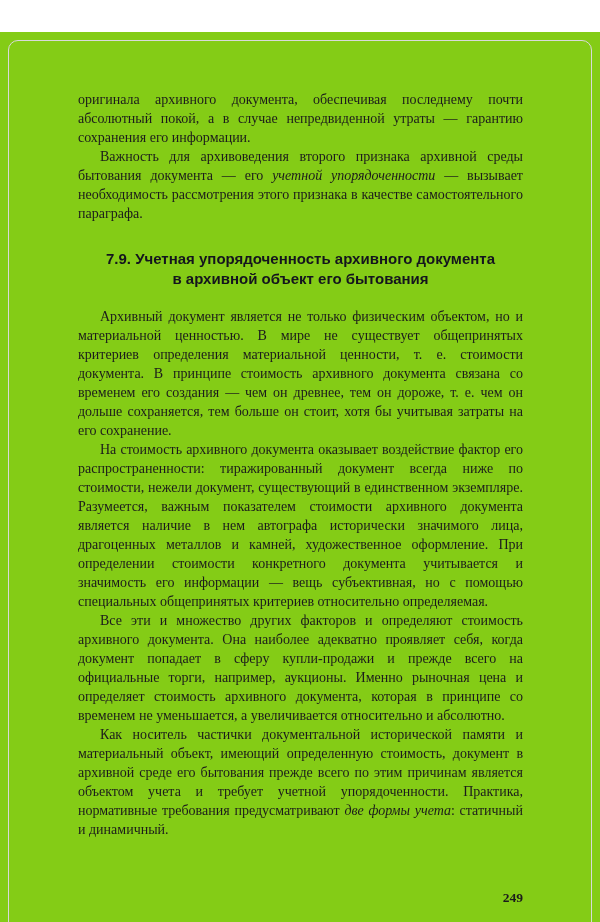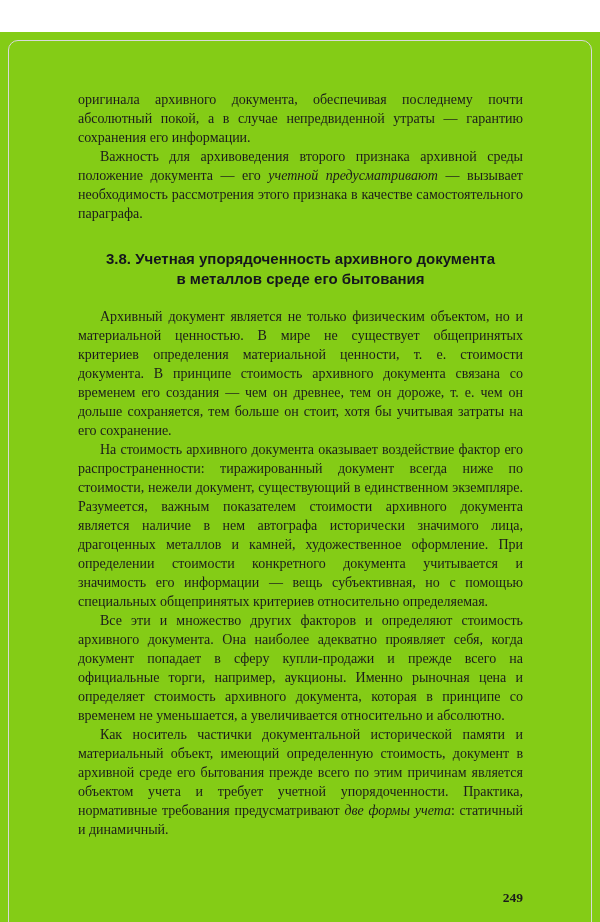--- a/index.html
+++ b/index.html
@@ -67,24 +67,24 @@
     color: #1c1c1c;
   }
 </style>
 </head>
 <body>
 
 <div class="page">
   <div class="page-frame"></div>
   <div class="content" id="content">
       <p class="para noindent"><span>оригинала архивного документа, обеспечивая последнему почти абсолютный покой, а в случае непредвиденной утраты — гарантию сохранения его информации.</span></p>
-      <p class="para"><span>Важность для архивоведения второго признака архивной среды положение документа — его </span><span class="it">учетной предусматривают</span><span> — вызывает необходимость рассмотрения этого признака в качестве самостоятельного параграфа.</span></p>
+      <p class="para"><span>Важность для архивоведения второго признака архивной среды бытования документа — его </span><span class="it">учетной упорядоченности</span><span> — вызывает необходимость рассмотрения этого признака в качестве самостоятельного параграфа.</span></p>
       <h2 class="heading">
-        <div>3.8. Учетная упорядоченность архивного документа</div>
-        <div>в металлов среде его бытования</div>
+        <div>7.9. Учетная упорядоченность архивного документа</div>
+        <div>в архивной объект его бытования</div>
       </h2>
       <p class="para"><span>Архивный документ является не только физическим объектом, но и материальной ценностью. В мире не существует общепринятых критериев определения материальной ценности, т. е. стоимости документа. В принципе стоимость архивного документа связана со временем его создания — чем он древнее, тем он дороже, т. е. чем он дольше сохраняется, тем больше он стоит, хотя бы учитывая затраты на его сохранение.</span></p>
       <p class="para"><span>На стоимость архивного документа оказывает воздействие фактор его распространенности: тиражированный документ всегда ниже по стоимости, нежели документ, существующий в единственном экземпляре. Разумеется, важным показателем стоимости архивного документа является наличие в нем автографа исторически значимого лица, драгоценных металлов и камней, художественное оформление. При определении стоимости конкретного документа учитывается и значимость его информации — вещь субъективная, но с помощью специальных общепринятых критериев относительно определяемая.</span></p>
       <p class="para"><span>Все эти и множество других факторов и определяют стоимость архивного документа. Она наиболее адекватно проявляет себя, когда документ попадает в сферу купли-продажи и прежде всего на официальные торги, например, аукционы. Именно рыночная цена и определяет стоимость архивного документа, которая в принципе со временем не уменьшается, а увеличивается относительно и абсолютно.</span></p>
       <p class="para"><span>Как носитель частички документальной исторической памяти и материальный объект, имеющий определенную стоимость, документ в архивной среде его бытования прежде всего по этим причинам является объектом учета и требует учетной упорядоченности. Практика, нормативные требования предусматривают </span><span class="it bd">две формы учета</span><span>: статичный и динамичный.</span></p>
     </div>
   <div class="footer">
     <span class="pagenum">249</span>
   </div>
 </div>

